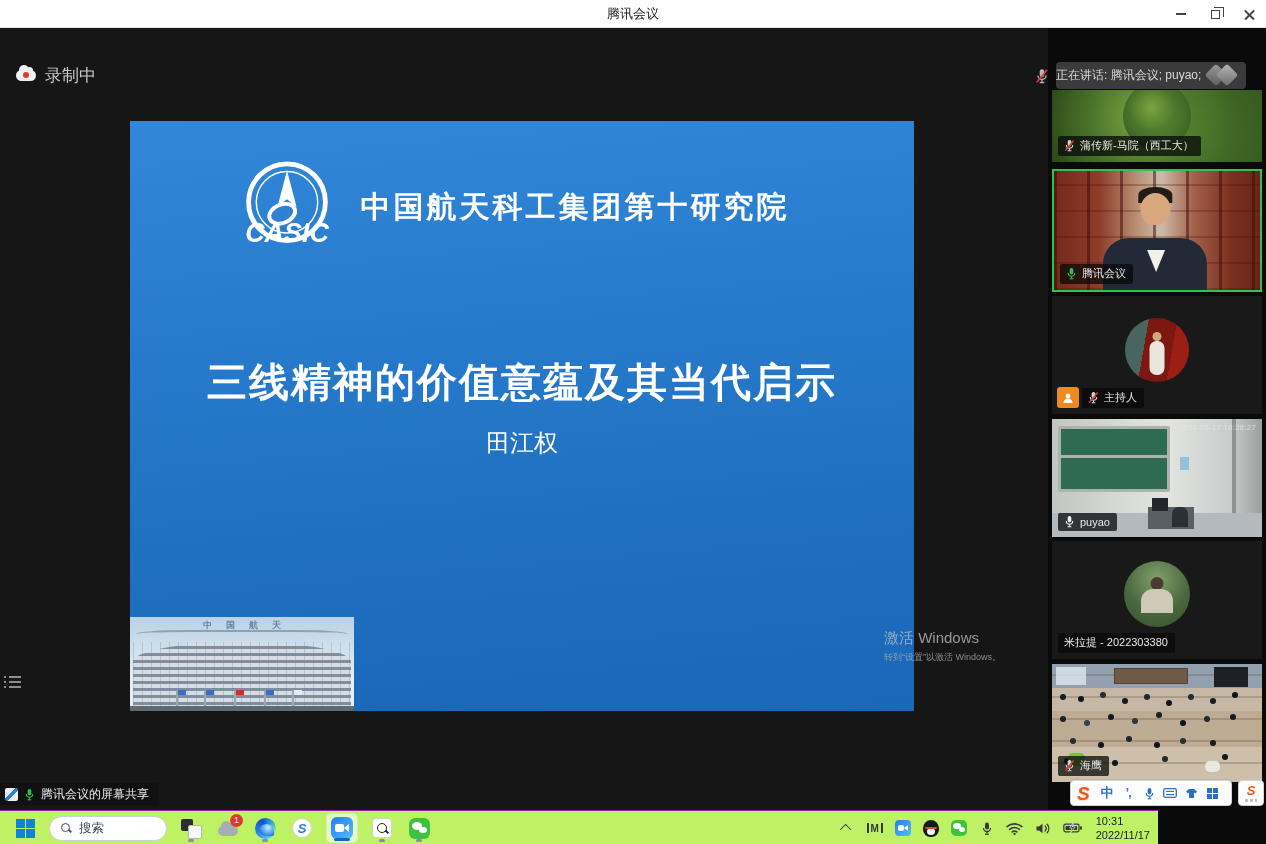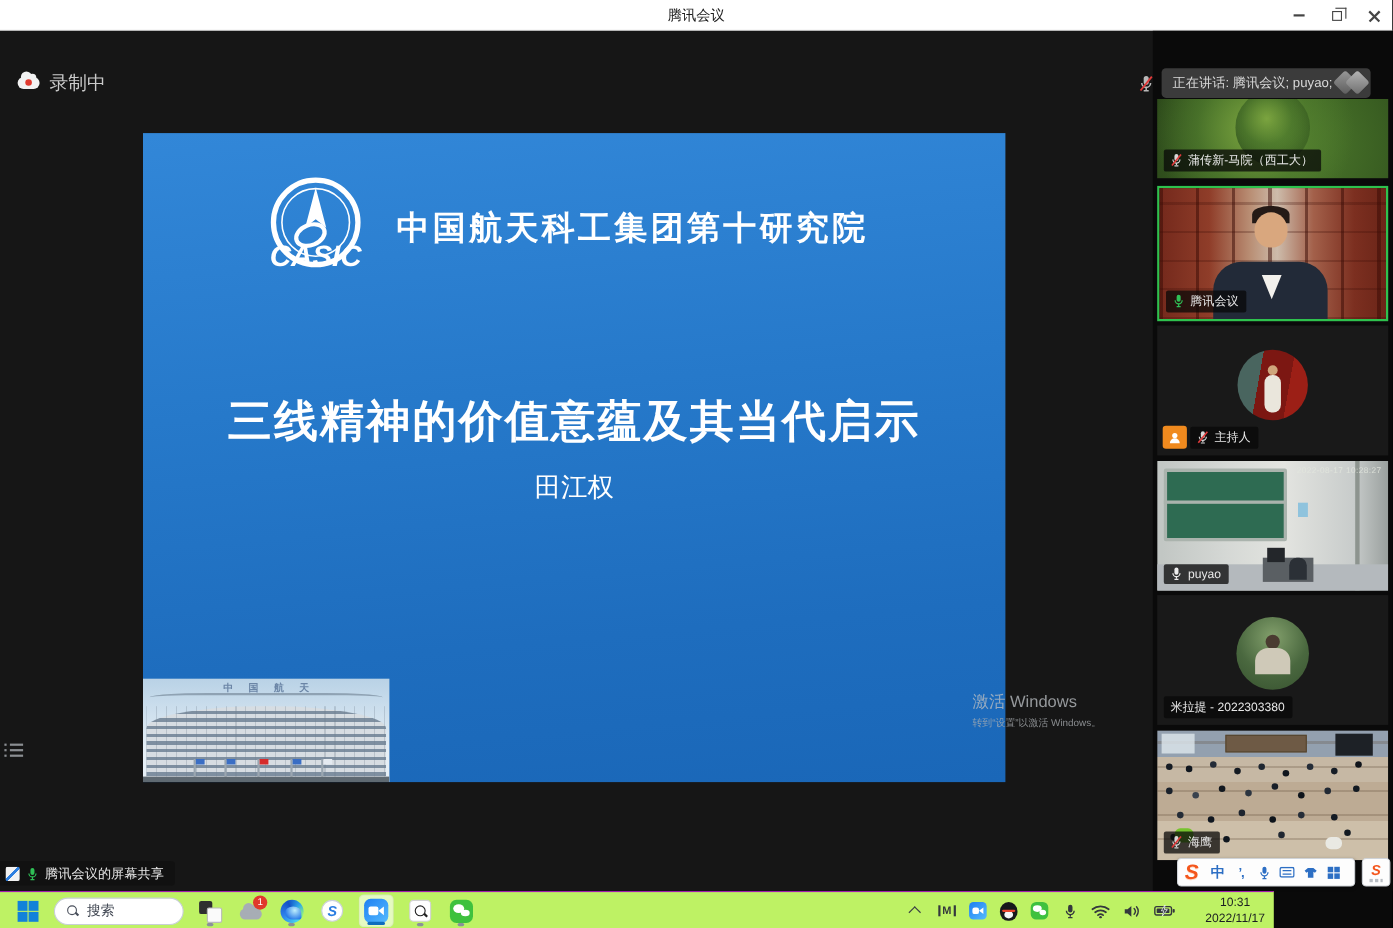--- a/index.html
+++ b/index.html
@@ -35,21 +35,21 @@
 
   
   .member-toggle{position:absolute;left:4px;top:648px;width:18px;height:14px;opacity:.8}
   .member-toggle .r{position:relative;height:2px;margin-bottom:3px}
   .member-toggle .r::before{content:"";position:absolute;left:0;top:0;width:2px;height:2px;background:#a9adb2}
   .member-toggle .r::after{content:"";position:absolute;left:5px;top:0;width:12px;height:2px;background:#a9adb2}
 
   
   .speak-mic{position:absolute;left:1035px;top:40px}
   .speak-pill{position:absolute;left:1056px;top:34px;width:190px;height:27px;background:#3b3b3b;
-    border-radius:4px;display:flex;align-items:center;padding:0 6px 0 10px;gap:2px}
+    border-radius:4px;display:flex;align-items:center;padding:0 6px 0 0;gap:2px}
   .speak-pill .txt{font-size:12px;color:#d8d8d8;white-space:nowrap;flex:1}
   .speak-avatars{position:relative;width:34px;height:27px;flex:none}
   .speak-avatars i{position:absolute;top:5px;width:16px;height:16px;transform:rotate(45deg);border-radius:3px}
   .speak-avatars i:nth-child(1){left:2px;background:linear-gradient(135deg,#9a9a9a,#5c5c5c)}
   .speak-avatars i:nth-child(2){left:13px;background:linear-gradient(135deg,#b5b5b5,#6e6e6e)}
 
   
   .slide{position:absolute;left:130px;top:93px;width:784px;height:590px;overflow:hidden;
     background:linear-gradient(175deg,#3287d8 0%,#2679ca 40%,#1e6dbe 75%,#1a67b8 100%)}
   .slide-header{position:absolute;left:0;top:38px;width:100%;display:flex;align-items:center;
@@ -241,21 +241,21 @@
   .wx-icon.small::after{left:8px;top:7px;width:6px;height:5px}
 
   .tb-right{position:absolute;right:8px;top:0;height:34px;display:flex;align-items:center;gap:10px}
   .tray-item{display:grid;place-items:center;width:18px;height:26px}
   .chev{width:8px;height:8px;border-left:1.7px solid #3a3f45;border-top:1.7px solid #3a3f45;transform:rotate(45deg) translateY(2px)}
   .m-icon{display:flex;align-items:center;gap:2px;color:#34383d;font-weight:700;font-size:10px}
   .m-icon::before,.m-icon::after{content:"";width:2px;height:10px;background:#34383d}
   .qq-icon{position:relative;width:16px;height:17px;background:#17191c;border-radius:50% 50% 46% 46%}
   .qq-icon::before{content:"";position:absolute;left:4px;top:8px;width:8px;height:7px;border-radius:50%;background:#f4f6f8}
   .qq-icon::after{content:"";position:absolute;left:2px;top:7px;width:12px;height:2px;border-radius:1px;background:#e8452e}
-  .clock{text-align:center;font-size:11px;color:#1a1d22;line-height:1.3;margin-left:16px}
+  .clock{text-align:left;font-size:11px;color:#1a1d22;line-height:1.3;margin-left:2px}
   svg.tray{display:block}
 </style>
 </head>
 <body>
 
 <div id="root">
 
   <div class="titlebar">
     <div class="title">腾讯会议</div>
     <div class="win-controls">

